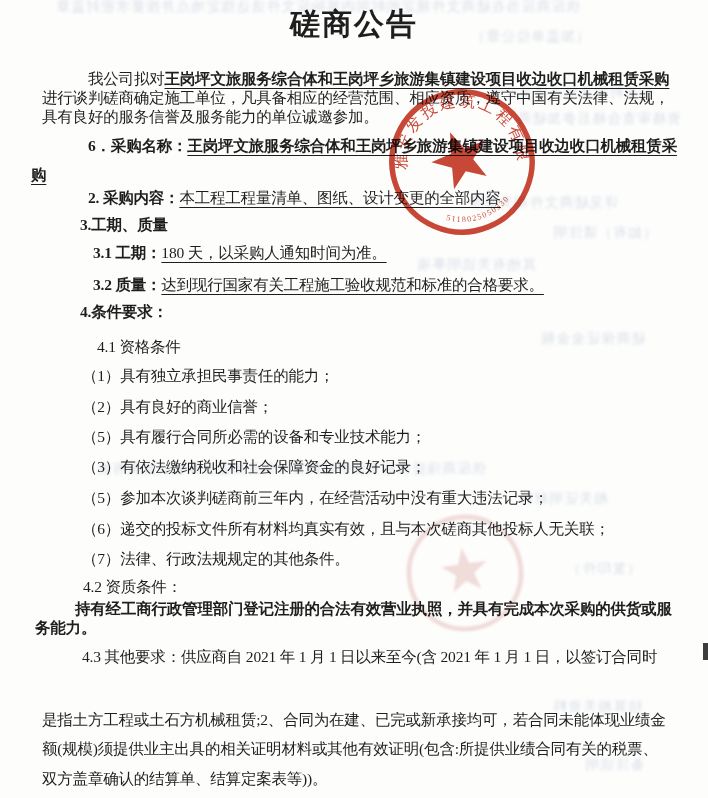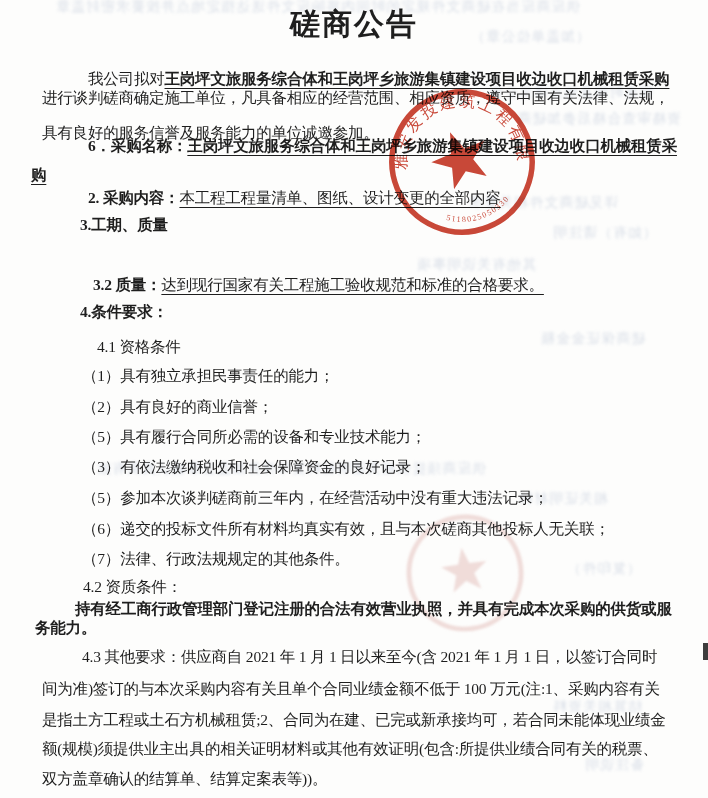--- a/index.html
+++ b/index.html
@@ -50,48 +50,48 @@
 
   <svg class="ghost-seal" viewBox="0 0 160 160" aria-hidden="true">
     <circle cx="80" cy="80" r="70" fill="none" stroke="#c97b74" stroke-width="6"></circle>
     <polygon points="80,48 87.1,68.3 108.5,68.7 91.4,81.7 97.6,102.3 80,90 62.4,102.3 68.6,81.7 51.5,68.7 72.9,68.3" fill="#c97b74"></polygon>
   </svg>
 
   <div class="t title" style="top:6px">磋商公告</div>
 
   <div class="t" style="top:70px;left:88px"><span>我公司拟对</span><span class="b u">王岗坪文旅服务综合体和王岗坪乡旅游集镇建设项目收边收口机械租赁采购</span></div>
   <div class="t" style="top:89px;left:42px">进行谈判磋商确定施工单位，凡具备相应的经营范围、相应资质，遵守中国有关法律、法规，</div>
-  <div class="t" style="top:124px;left:42px">具有良好的服务信誉及服务能力的单位诚邀参加。</div>
+  <div class="t" style="top:108px;left:42px">具有良好的服务信誉及服务能力的单位诚邀参加。</div>
 
   <div class="t" style="top:137px;left:88px"><span class="b">6．采购名称：</span><span class="b u">王岗坪文旅服务综合体和王岗坪乡旅游集镇建设项目收边收口机械租赁采</span></div>
   <div class="t" style="top:166px;left:31px"><span class="b u">购</span></div>
 
   <div class="t" style="top:189px;left:88px"><span class="b">2. 采购内容：</span><span class="u">本工程工程量清单、图纸、设计变更的全部内容</span></div>
 
   <div class="t b" style="top:216px;left:80px">3.工期、质量</div>
 
+  <div class="t" style="top:244px;left:93px"><span class="b">3.1 工期：</span><span class="u">180 天，以采购人通知时间为准。</span></div>
   <div class="t" style="top:276px;left:93px"><span class="b">3.2 质量：</span><span class="u">达到现行国家有关工程施工验收规范和标准的合格要求。</span></div>
 
   <div class="t b" style="top:303px;left:80px">4.条件要求：</div>
   <div class="t" style="top:338px;left:97px">4.1 资格条件</div>
 
   <div class="t" style="top:367px;left:82px">（1）具有独立承担民事责任的能力；</div>
   <div class="t" style="top:398px;left:82px">（2）具有良好的商业信誉；</div>
   <div class="t" style="top:428px;left:82px">（5）具有履行合同所必需的设备和专业技术能力；</div>
   <div class="t" style="top:458px;left:82px">（3）有依法缴纳税收和社会保障资金的良好记录；</div>
   <div class="t" style="top:489px;left:82px">（5）参加本次谈判磋商前三年内，在经营活动中没有重大违法记录；</div>
   <div class="t" style="top:520px;left:82px">（6）递交的投标文件所有材料均真实有效，且与本次磋商其他投标人无关联；</div>
   <div class="t" style="top:550px;left:82px">（7）法律、行政法规规定的其他条件。</div>
 
   <div class="t" style="top:578px;left:83px">4.2 资质条件：</div>
   <div class="t b" style="top:600px;left:75px">持有经工商行政管理部门登记注册的合法有效营业执照，并具有完成本次采购的供货或服</div>
   <div class="t b" style="top:619px;left:35px">务能力。</div>
 
   <div class="t" style="top:648px;left:82px">4.3 其他要求：供应商自 2021 年 1 月 1 日以来至今(含 2021 年 1 月 1 日，以签订合同时</div>
-  <div class="t" style="top:680px;left:42px">间为准)签订的与本次采购内容有关且单个合同业绩金额不低于 100 万元(注:1、采购内容有关</div>
   <div class="t" style="top:711px;left:42px">是指土方工程或土石方机械租赁;2、合同为在建、已完或新承接均可，若合同未能体现业绩金</div>
   <div class="t" style="top:740px;left:42px">额(规模)须提供业主出具的相关证明材料或其他有效证明(包含:所提供业绩合同有关的税票、</div>
   <div class="t" style="top:770px;left:42px">双方盖章确认的结算单、结算定案表等))。</div>
 
   <svg class="seal" viewBox="0 0 160 160" aria-hidden="true">
     <defs>
       <path id="arcName" d="M 29.2 103.7 A 56 56 0 1 1 130.8 103.7" fill="none"></path>
       <path id="arcNum" d="M 34.1 118.6 A 60 60 0 0 0 125.9 118.6" fill="none"></path>
     </defs>
     <circle cx="80" cy="80" r="70" fill="none" stroke-width="5.5" stroke="#c63827"></circle>

